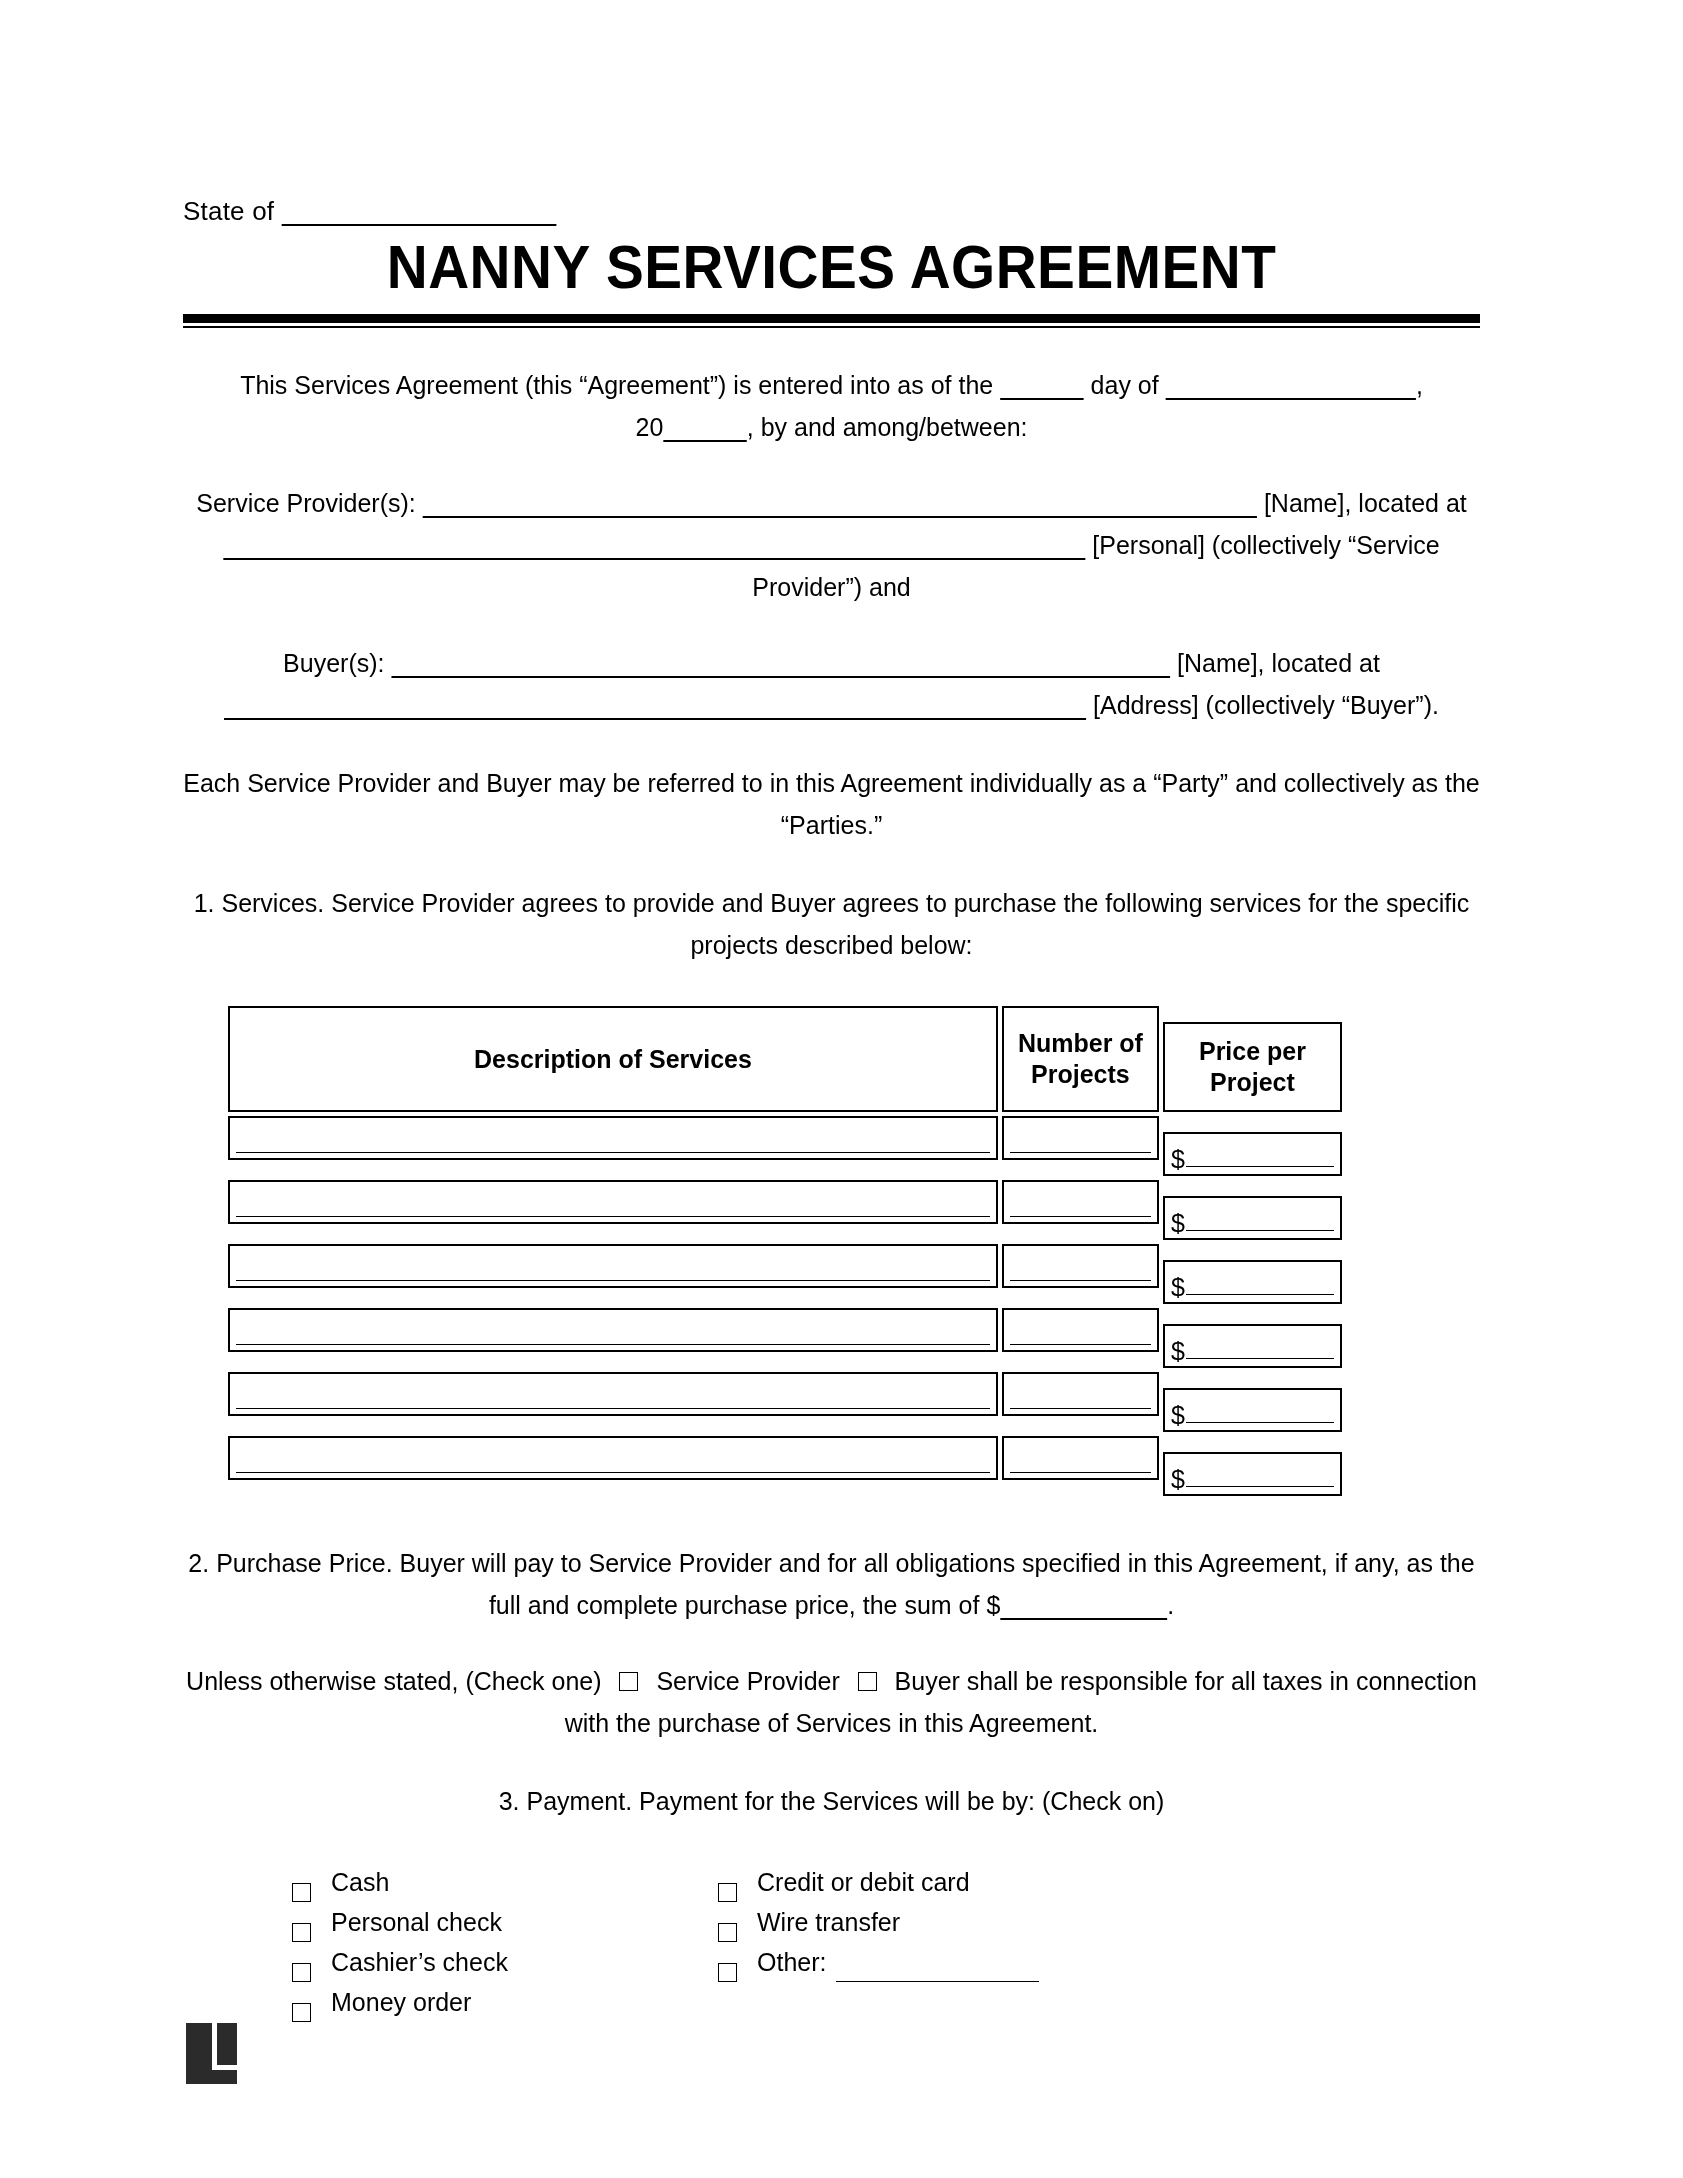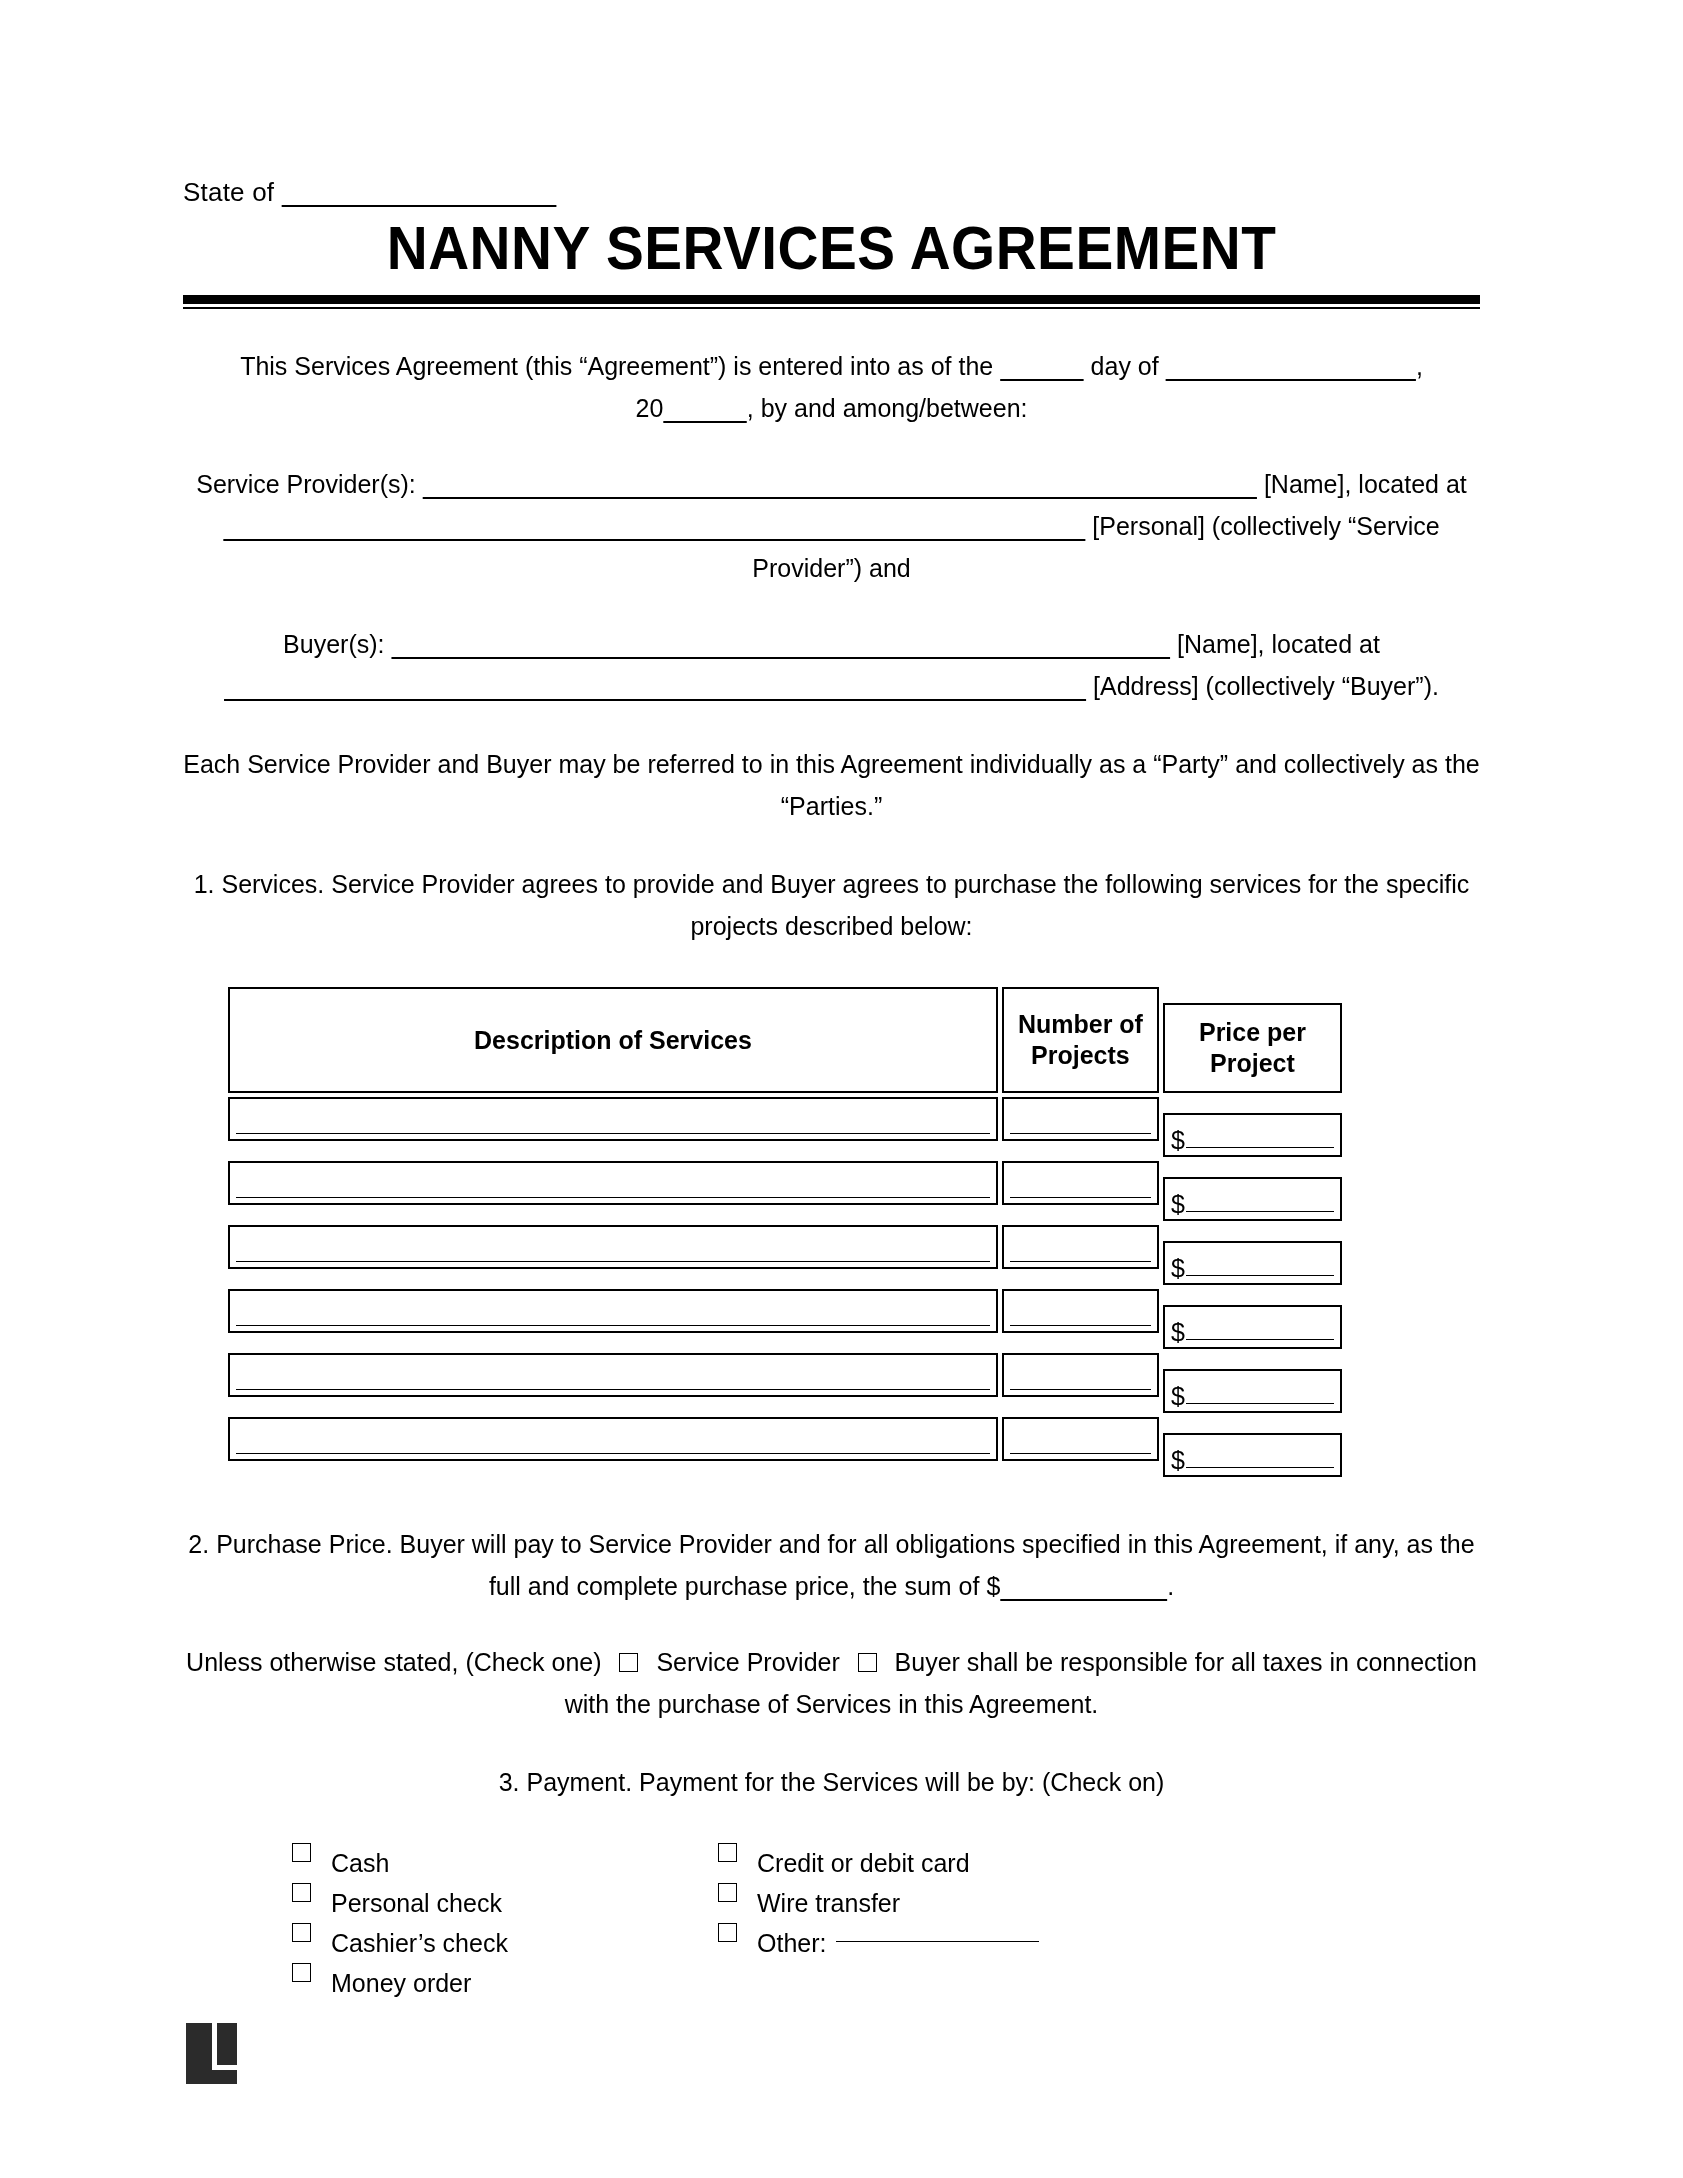--- a/index.html
+++ b/index.html
@@ -17,21 +17,21 @@
   .page {
     position: relative;
     width: 1683px;
     height: 2178px;
     background: #ffffff;
     box-sizing: border-box;
   }
   .content {
     position: absolute;
     left: 183px;
-    top: 176px;
+    top: 195px;
     width: 1297px;
   }
 
   
   .state-line {
     font-size: 26px;
     line-height: 32px;
     letter-spacing: 0.2px;
     margin-bottom: 6px;
     white-space: nowrap;
@@ -154,21 +154,21 @@
   }
   .pay-col {
     display: flex;
     flex-direction: column;
   }
   .pay-col.left { width: 426px; }
   .pay-item {
     font-size: 25px;
     line-height: 40px;
     display: flex;
-    align-items: flex-start;
+    align-items: flex-end;
     height: 40px;
   }
   .pay-item .cbox { margin: 0 20px 0 0; }
   .pay-blank {
     display: inline-block;
     border-bottom: 1.8px solid #000;
     width: 203px;
     margin-left: 10px;
     height: 18px;
   }

